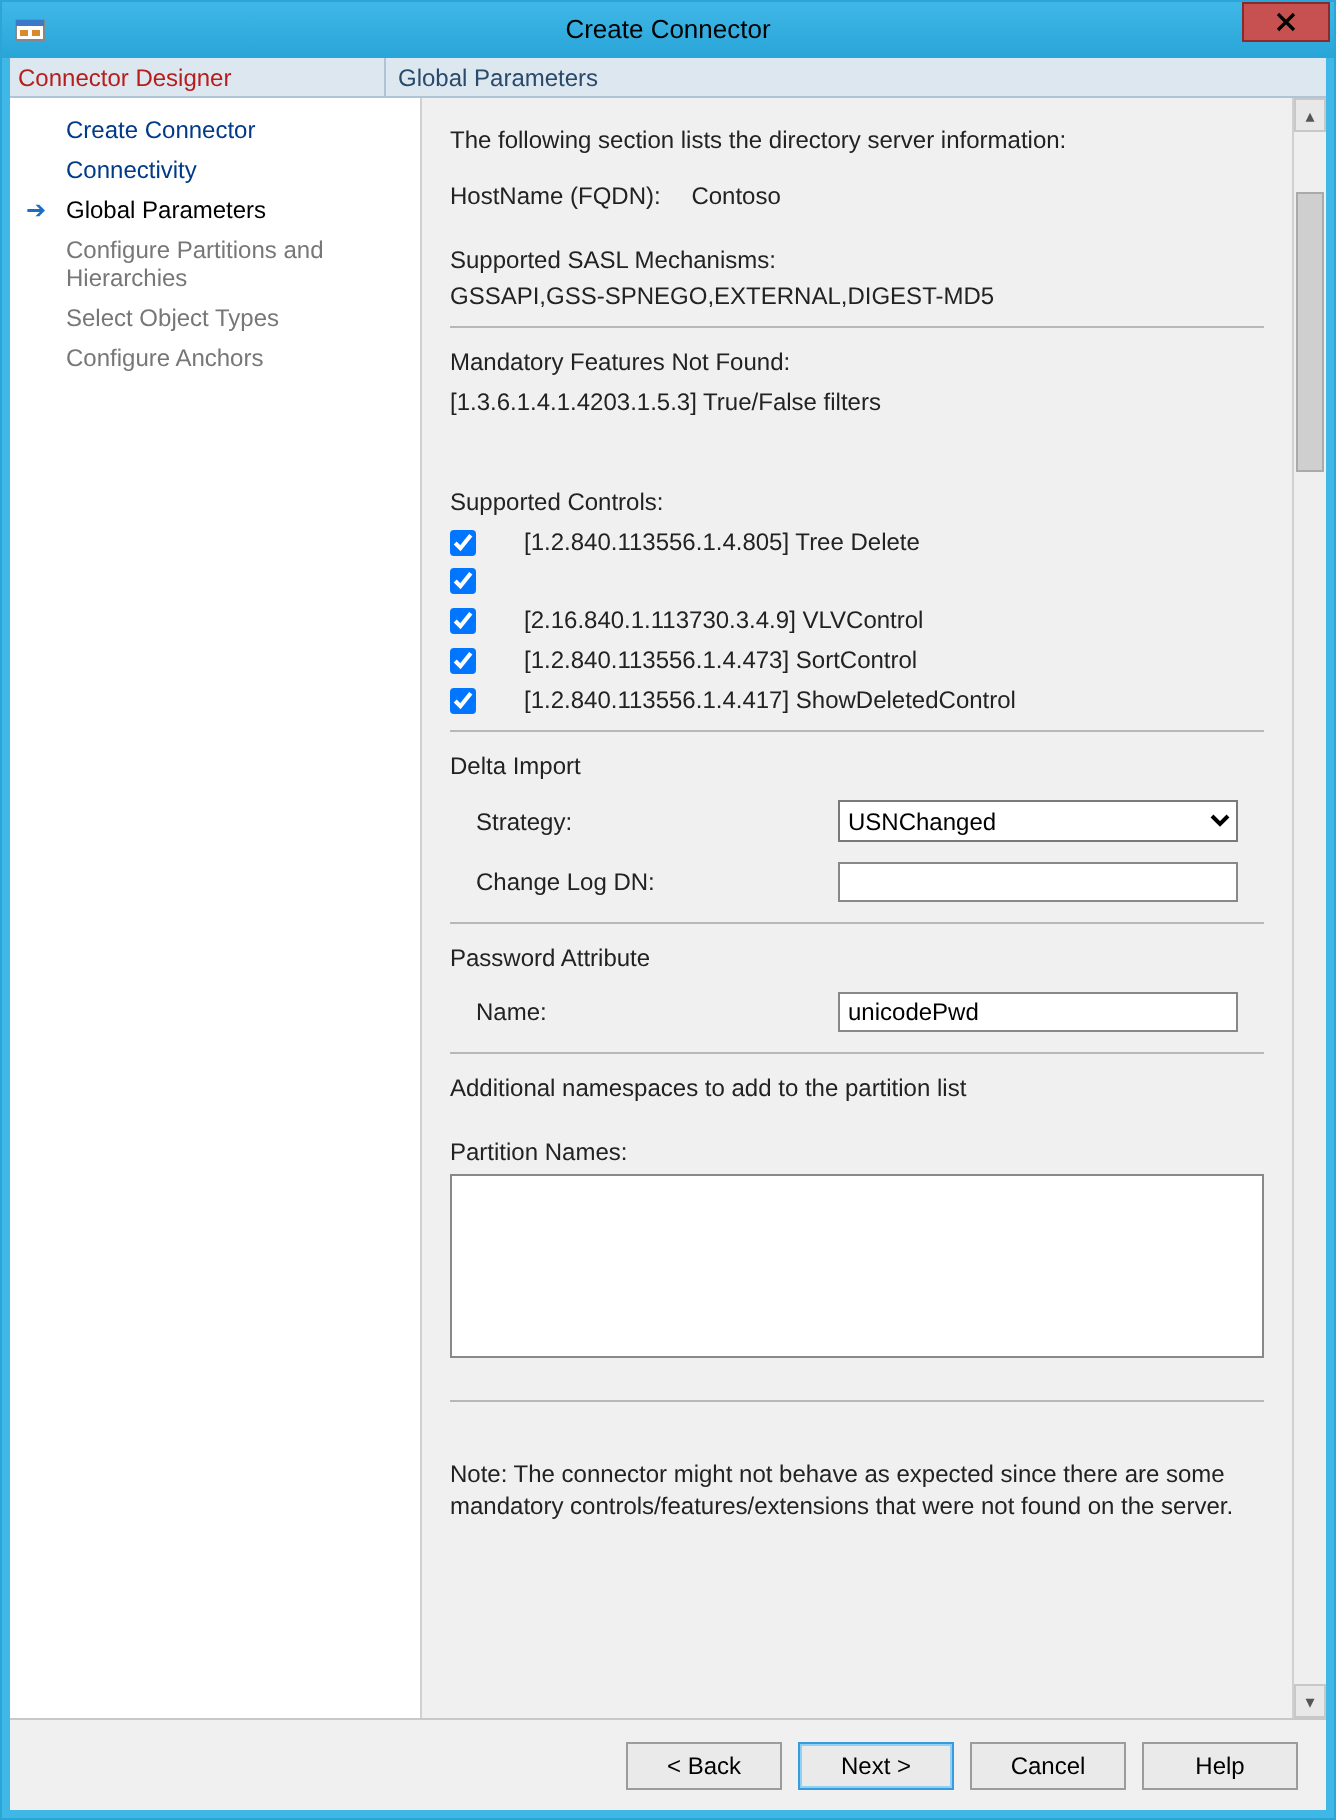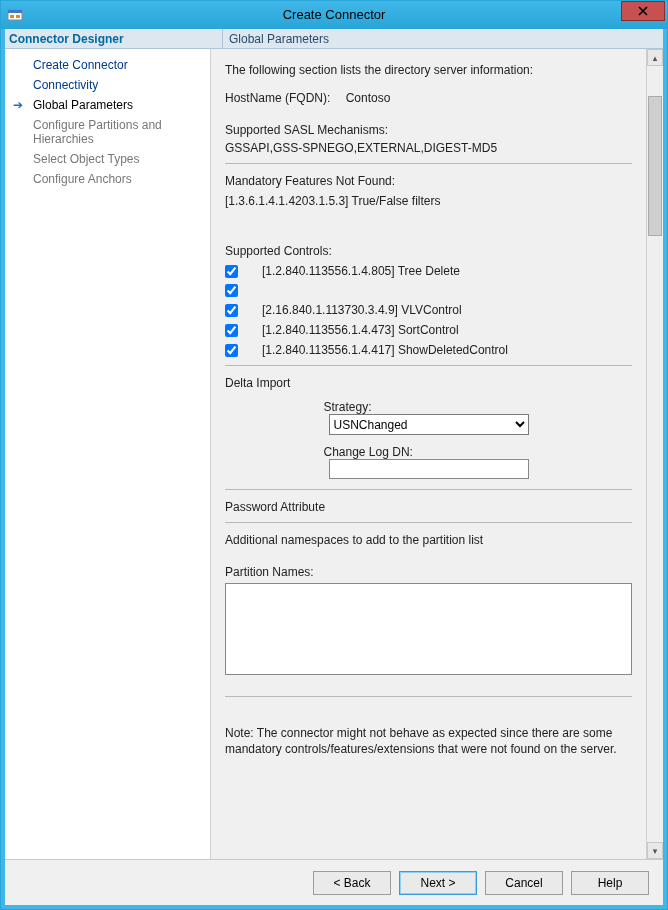--- a/index.html
+++ b/index.html
@@ -53,28 +53,27 @@
     display: flex; flex-direction: column;
     border: 4px solid #3fb8e8;
     border-top: none;
     background: #fff;
   }
   .headers {
     display: flex;
     height: 20px;
   }
   .header-left {
-    width: 218px;
+    width: 188px;
     background: #dce7f0;
     border-right: 1px solid #b0c4d8;
     border-bottom: 1px solid #b0c4d8;
     padding-left: 4px;
     display: flex; align-items: center;
-    color: #0369a1;
-    font-weight: bold;
+    color: #b91c1c;
   }
   .header-right {
     flex: 1;
     background: #dce7f0;
     border-bottom: 1px solid #b0c4d8;
     padding-left: 6px;
     display: flex; align-items: center;
     color: #2a4a6a;
   }
   .body {
@@ -147,22 +146,21 @@
   .hr { border: none; border-top: 1px solid #b8b8b8; margin: 8px 0 10px; }
   .group-title { margin: 10px 0 6px 0; }
   .ctl-list { margin-top: 6px; }
   .ctl-row {
     display: flex; align-items: center; gap: 24px;
     margin: 6px 0;
   }
   .ctl-row input[type=checkbox] { margin: 0; }
   .form-row {
     display: flex; align-items: center;
-    margin: 10px 0;
-    flex-direction: column;
+    margin: 10px 13px;
   }
   .form-row .flabel { width: 210px; }
   .form-row .fcontrol { flex: 1; }
   select.winselect {
     width: 200px; height: 21px;
     background: #fff;
     border: 1px solid #7a7a7a;
     font-family: inherit; font-size: 12px;
   }
   input.wintext {
@@ -311,20 +309,26 @@
             <div class="flabel">Change Log DN:</div>
             <div class="fcontrol">
               <input type="text" class="wintext" value="" style="">
             </div>
           </div>
 
           <hr class="hr">
 
           <div class="group-title">Password Attribute</div>
 
+          <div class="form-row">
+            <div class="flabel">Name:</div>
+            <div class="fcontrol">
+              <input type="text" class="wintext" value="unicodePwd" style="">
+            </div>
+          </div>
 
           <hr class="hr">
 
           <div class="row">Additional namespaces to add to the partition list</div>
 
           <div style="height:10px"></div>
           <div class="row">Partition Names:</div>
           <textarea class="wintextarea" style=""></textarea>
 
           <hr class="hr" style="margin-top:18px">

